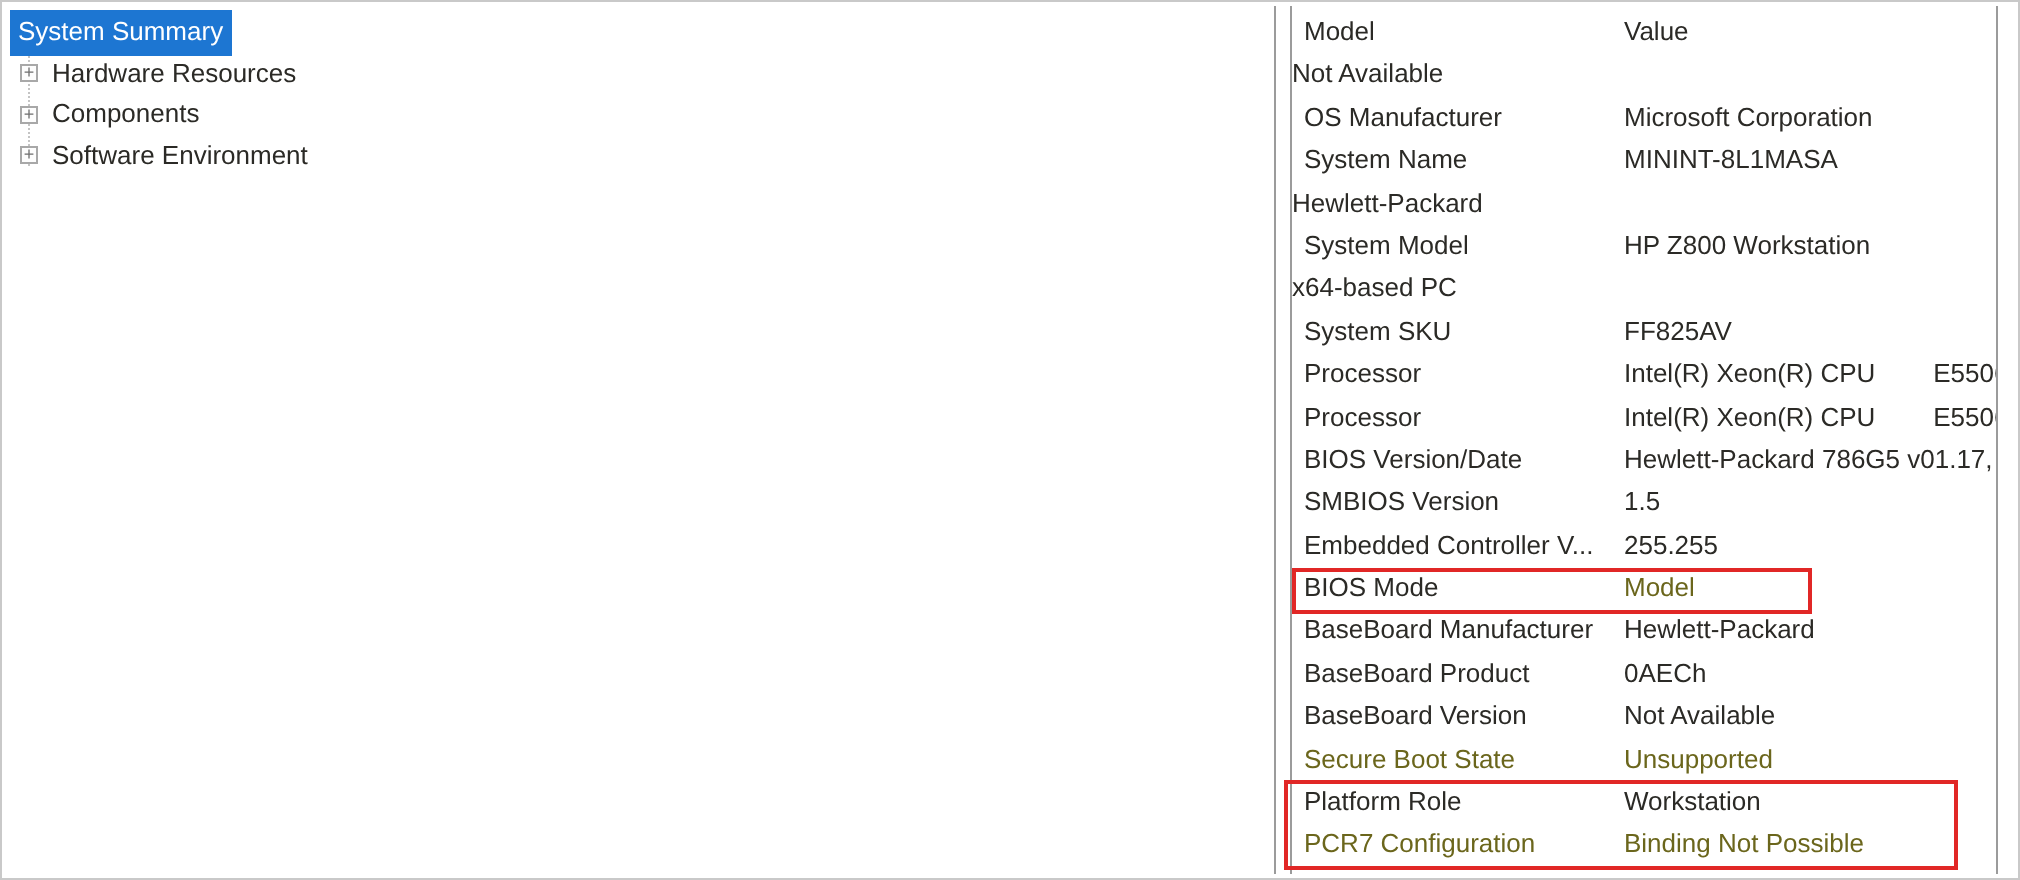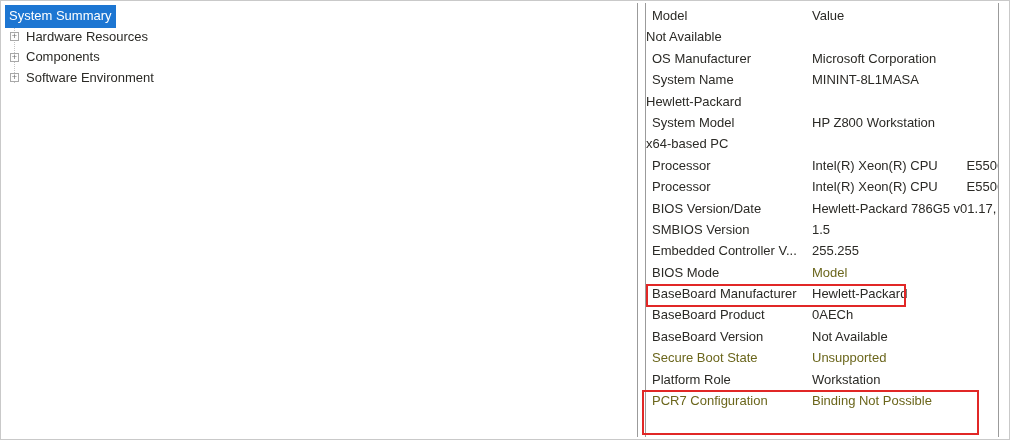--- a/index.html
+++ b/index.html
@@ -148,20 +148,24 @@
 
   <div class="lrow">
     <div class="c-item">System Model</div>
     <div class="c-value">HP Z800 Workstation</div>
   </div>
 
   <div class="lrow">
     <div class="c-value">x64-based PC</div>
   </div>
 
+  <div class="lrow">
+    <div class="c-item">System SKU</div>
+    <div class="c-value">FF825AV</div>
+  </div>
 
   <div class="lrow">
     <div class="c-item">Processor</div>
     <div class="c-value">Intel(R) Xeon(R) CPU        E5506</div>
   </div>
 
   <div class="lrow">
     <div class="c-item">Processor</div>
     <div class="c-value">Intel(R) Xeon(R) CPU        E5506</div>
   </div>

